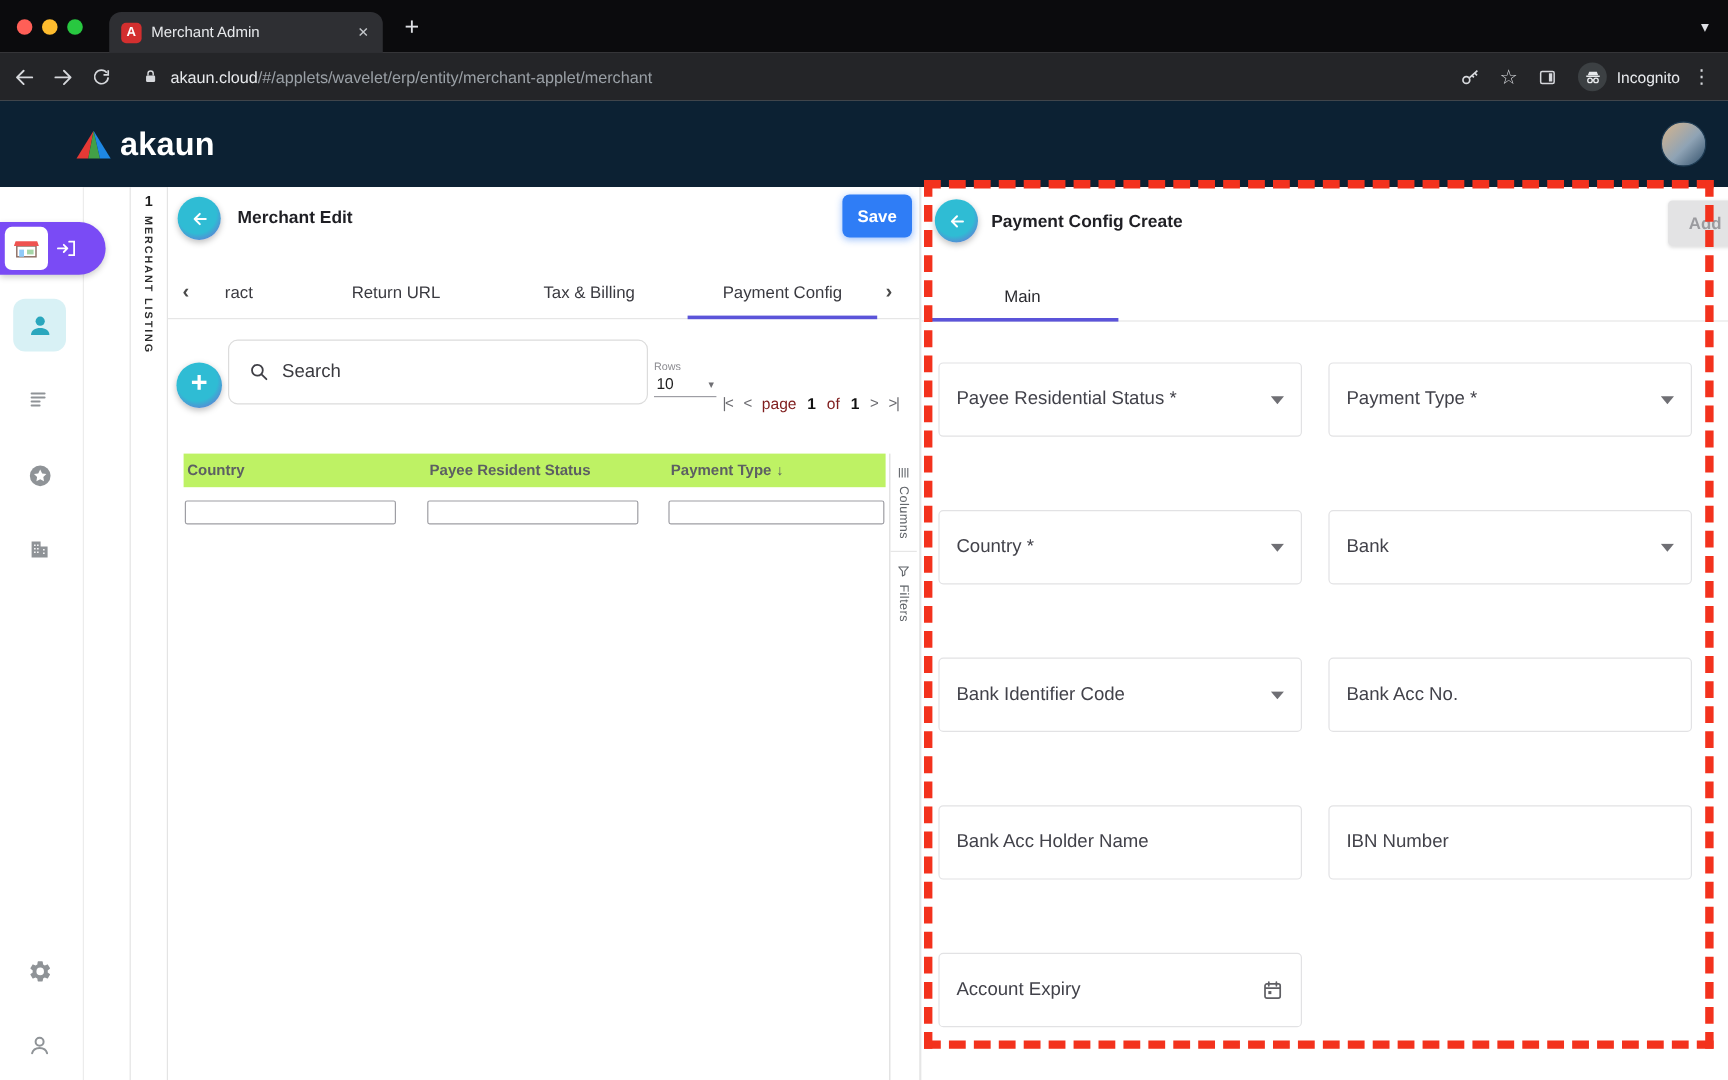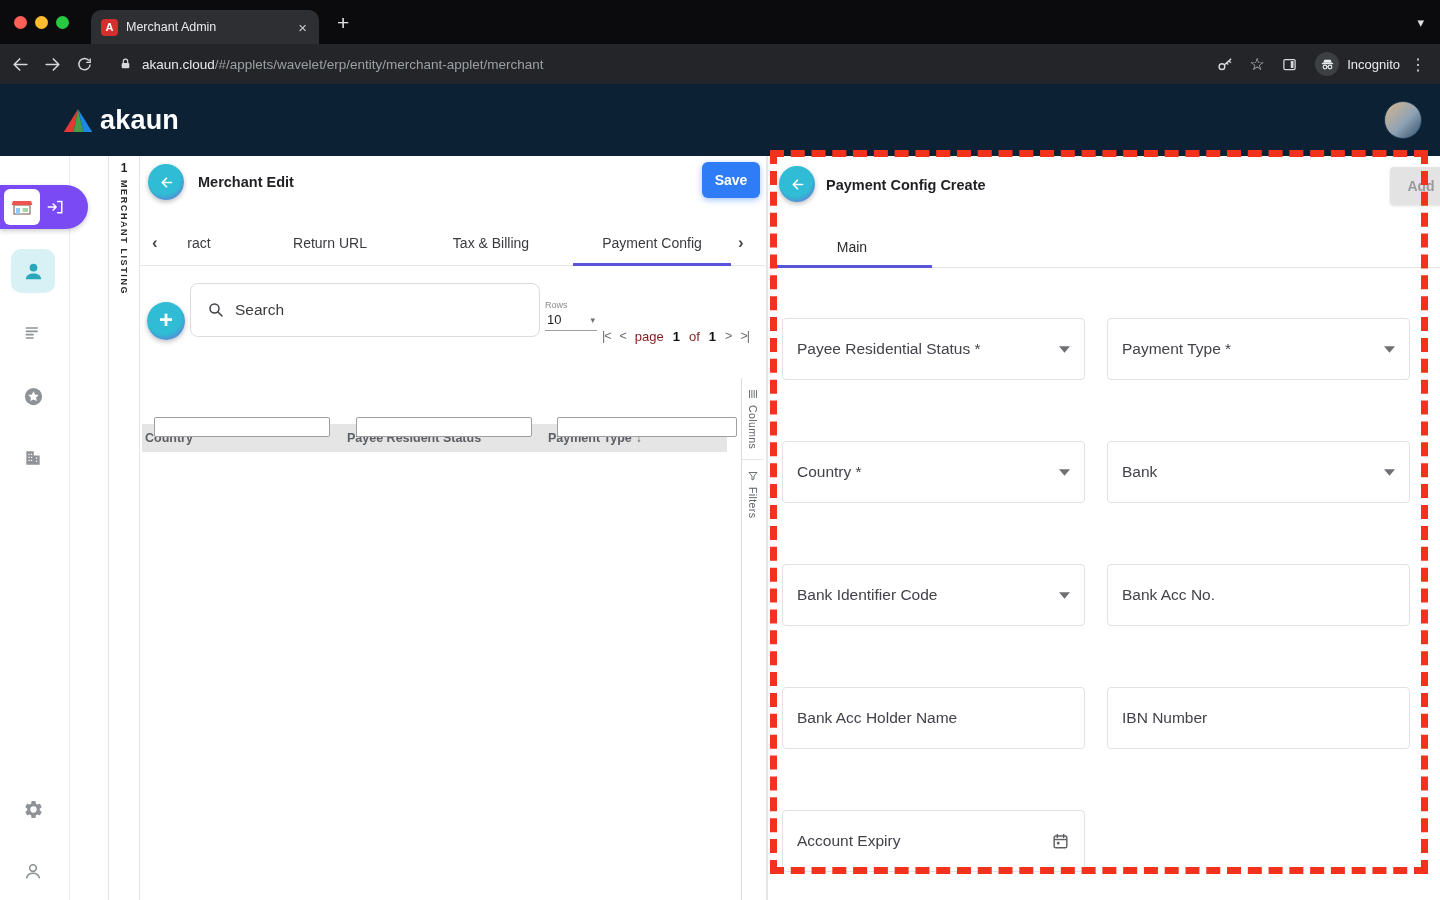--- a/index.html
+++ b/index.html
@@ -71,21 +71,21 @@
   .rows-sel { position:absolute; left:405px; top:144px; width:52px; }
   .rows-cap { font-size:9px; color:#8b8b90; }
   .rows-val { display:flex; align-items:center; justify-content:space-between; border-bottom:1px solid #9e9ea4; padding:2px 2px 3px 2px; font-size:13px; color:#1f1f1f; }
   .rows-caret { font-size:9px; color:#6f6f74; }
 
   .pager { position:absolute; left:462px; top:168px; height:24px; display:flex; align-items:center; gap:9px; font-size:13px; color:#6b6b70; }
   .pager .pg-txt { color:#7f1d1d; }
   .pager b { font-weight:bold; color:#111; }
   .pg-btn { font-size:12.5px; letter-spacing:-1px; }
 
-  .thead { position:absolute; left:2px; top:222px; width:585px; height:28px; background:#e5e5e5; display:grid; grid-template-columns:202px 201px 182px; align-items:center;margin-top:46px; }
+  .thead { position:absolute; left:13px; top:222px; width:585px; height:28px; background:#bef264; display:grid; grid-template-columns:202px 201px 182px; align-items:center; }
   .th { font-size:12.5px; font-weight:600; color:#5c5f63; padding-left:3px; display:flex; align-items:center; gap:4px; }
   .sort-ic { font-size:12px; color:#5c5f63; }
 
   .filterrow { position:absolute; left:0; top:250px; width:626px; height:40px; }
   .filterrow input { position:absolute; top:11px; height:20px; border:1px solid #9e9ea4; border-radius:2px; background:#fff; font-size:12px; padding:0 4px; font-family:"Liberation Sans",sans-serif; }
   .f1{left:14px;width:176px}.f2{left:216px;width:176px}.f3{left:417px;width:180px}
 
   .sidetabs { position:absolute; left:601px; top:222px; width:23px; height:522px; border-left:1px solid #dcdcdc; }
   .sidetab { display:flex; flex-direction:column; align-items:center; gap:5px; padding:10px 0; }
   .sidetab + .sidetab { border-top:1px solid #e6e6e6; }
@@ -95,21 +95,21 @@
 
   
   .rightcard { position:absolute; left:768px; top:0; width:672px; height:744px; background:#fff; }
   .rc-back { left:11px; top:10px; }
   .rc-title { position:absolute; left:58px; top:21px; font-size:14.5px; font-weight:600; color:#1f1f24; }
   .add-btn { position:absolute; left:590px; top:11px; width:62px; height:38px; background:#e3e3e4; color:#9b9b9f; font-size:14px; font-weight:600; border:none; border-radius:4px; box-shadow:0 1px 3px rgba(0,0,0,.12);margin-left:32px; }
   .rc-tabs { position:absolute; left:0; top:70px; width:672px; height:42px; border-bottom:1px solid #e6e6e6;padding-left:32px; }
   .rc-tab { position:absolute; left:4px; top:0; width:160px; height:42px; display:flex; align-items:center; justify-content:center; font-size:14px; font-weight:500; color:#2a2a2f; }
   .rc-underline { position:absolute; left:4px; bottom:-1px; width:160px; height:3px; background:#5b54d9; }
 
-  .formgrid { position:absolute; left:14px; top:162px; width:628px; display:grid; grid-template-columns:303px 303px; column-gap:22px; row-gap:61px; }
+  .formgrid { position:absolute; left:14px; top:146px; width:628px; display:grid; grid-template-columns:303px 303px; column-gap:22px; row-gap:61px; }
   .field { height:62px; border:1px solid #e2e2e4; border-radius:4px; background:#fff; display:flex; align-items:center; padding:0 14px; }
   .field-label { font-size:15.5px; color:#42424a; flex:1; white-space:nowrap; }
   .caret-ic, .cal-ic { flex:none; display:flex; }
 
   
   .annotation { position:absolute; left:770px; top:-6px; width:658px; height:724px; border:7px dashed #f3321d; z-index:50; pointer-events:none; }
 </style>
 </head>
 <body>
 

